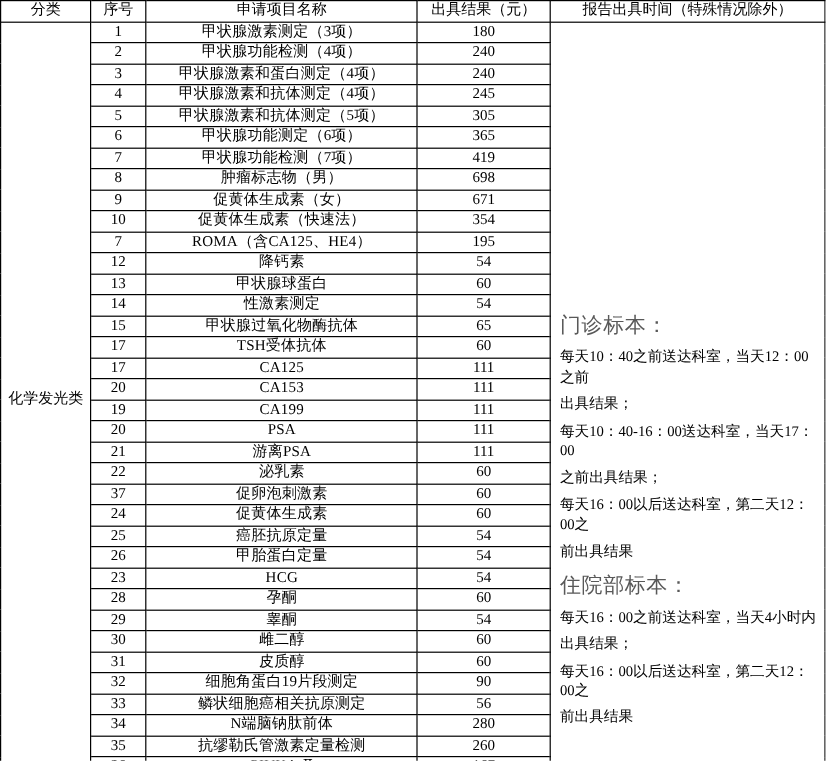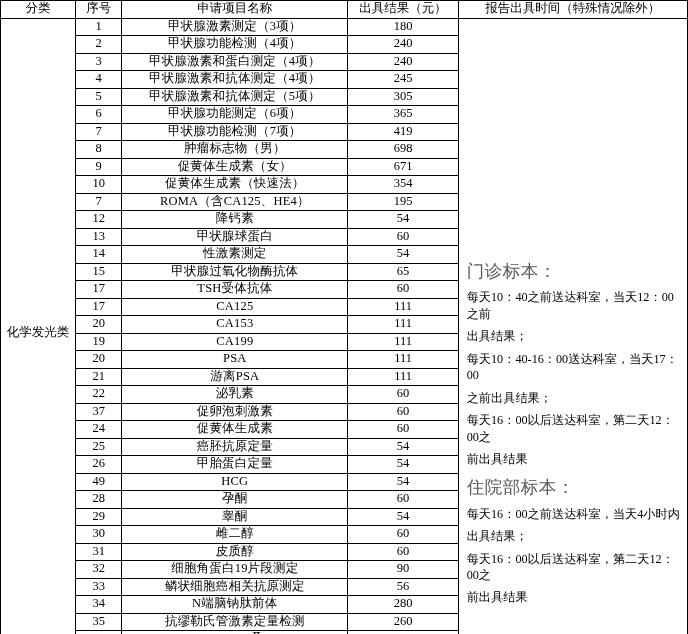--- a/index.html
+++ b/index.html
@@ -243,21 +243,21 @@
           <td>25</td>
           <td class="name-cell">癌胚抗原定量</td>
           <td>54</td>
         </tr>
       <tr>
           <td>26</td>
           <td class="name-cell">甲胎蛋白定量</td>
           <td>54</td>
         </tr>
       <tr>
-          <td>49</td>
+          <td>23</td>
           <td class="name-cell">HCG</td>
           <td>54</td>
         </tr>
       <tr>
           <td>28</td>
           <td class="name-cell">孕酮</td>
           <td>60</td>
         </tr>
       <tr>
           <td>29</td>

